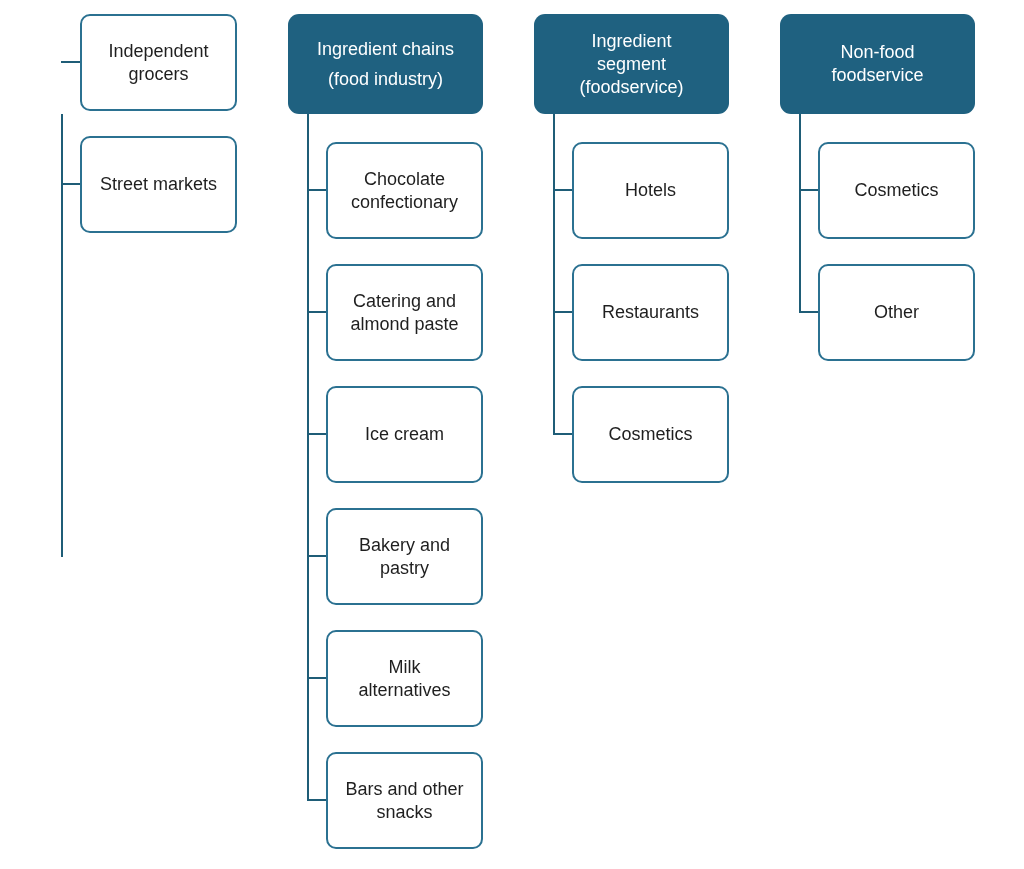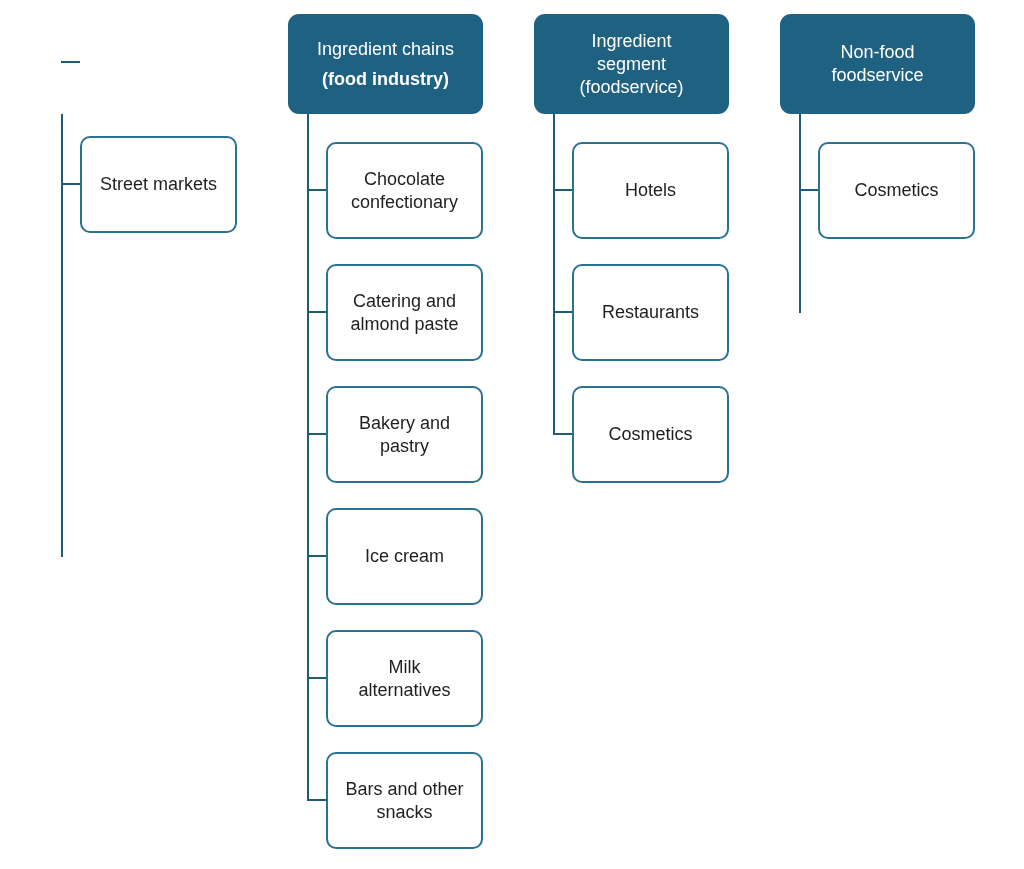--- a/index.html
+++ b/index.html
@@ -24,21 +24,21 @@
   }
   .column{position:relative;width:195px;flex:0 0 195px;}
   .header-box{
     width:195px;height:100px;border-radius:11px;
     background:var(--header-fill);color:var(--header-text);
     display:flex;flex-direction:column;justify-content:center;align-items:center;
     text-align:center;font-size:18px;line-height:23px;
     padding:0 28px;margin-bottom:28px;
     position:relative;z-index:2;
   }
-  .header-box .para + .para{margin-top:7px;font-weight:bold;}
+  .header-box .para + .para{margin-top:7px;}
   .vline{
     position:absolute;left:19px;top:100px;width:2px;
     background:var(--connector);z-index:1;
   }
   .child-row{position:relative;width:195px;height:97px;margin-bottom:25px;}
   .stub{
     position:absolute;left:19px;top:47px;width:19px;height:2px;
     background:var(--connector);
   }
   .child-box{
@@ -50,20 +50,23 @@
   }
 </style>
 </head>
 <body>
 
 <div class="canvas">
     <div class="column">
       <div class="vline" style="height: 443px;"></div>
       <div class="child-row">
         <div class="stub"></div>
+        <div class="child-box">
+          <div><span>Independent</span><br><span>grocers</span></div>
+        </div>
       </div>
       <div class="child-row">
         <div class="stub"></div>
         <div class="child-box">
           <div><span>Street markets</span></div>
         </div>
       </div>
     </div>
     <div class="column">
       <div class="header-box">
@@ -79,27 +82,27 @@
       </div>
       <div class="child-row">
         <div class="stub"></div>
         <div class="child-box">
           <div><span>Catering and</span><br><span>almond paste</span></div>
         </div>
       </div>
       <div class="child-row">
         <div class="stub"></div>
         <div class="child-box">
-          <div><span>Bakery and</span><br><span>pastry</span></div>
+          <div><span>Ice cream</span></div>
         </div>
       </div>
       <div class="child-row">
         <div class="stub"></div>
         <div class="child-box">
-          <div><span>Ice cream</span></div>
+          <div><span>Bakery and</span><br><span>pastry</span></div>
         </div>
       </div>
       <div class="child-row">
         <div class="stub"></div>
         <div class="child-box">
           <div><span>Milk</span><br><span>alternatives</span></div>
         </div>
       </div>
       <div class="child-row">
         <div class="stub"></div>
@@ -136,14 +139,20 @@
       <div class="header-box">
         <div class="para">Non-food foodservice</div>
       </div>
       <div class="vline" style="height: 199px;"></div>
       <div class="child-row">
         <div class="stub"></div>
         <div class="child-box">
           <div><span>Cosmetics</span></div>
         </div>
       </div>
+      <div class="child-row">
+        <div class="stub"></div>
+        <div class="child-box">
+          <div><span>Other</span></div>
+        </div>
+      </div>
     </div>
   </div>
 
 </body></html>

